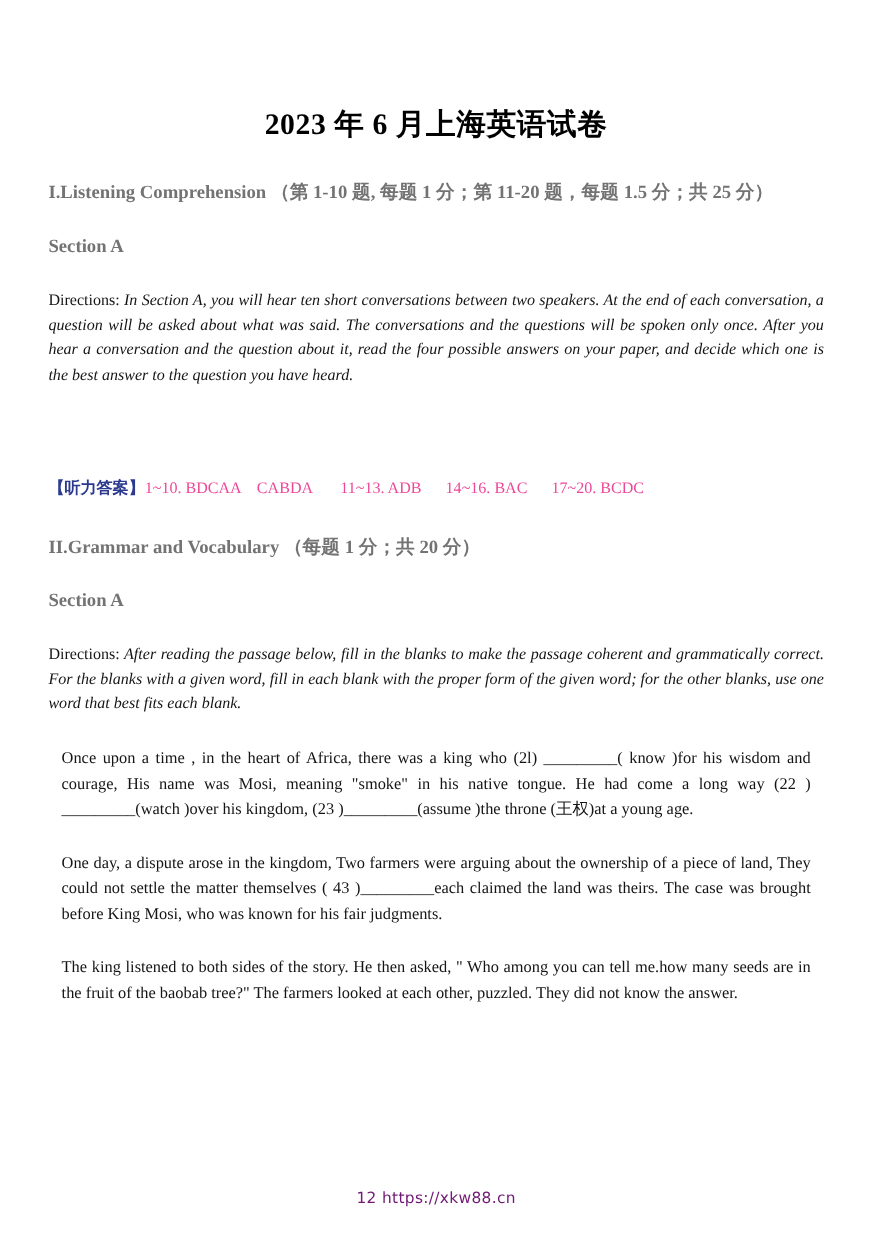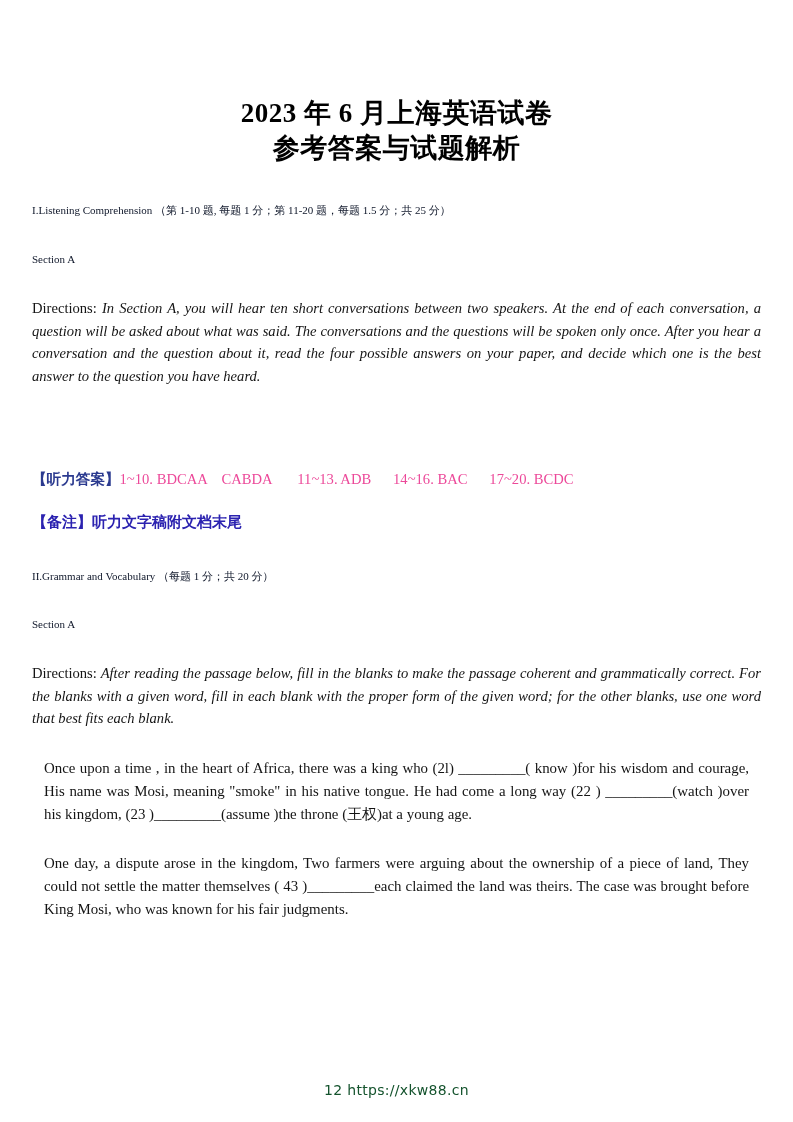--- a/index.html
+++ b/index.html
@@ -17,45 +17,45 @@
     overflow: hidden;
   }
 
   .page {
     position: absolute;
     left: 0;
     top: 0;
     width: 793px;
     height: 1122px;
     box-sizing: border-box;
-    padding: 0 32px;
+    padding: 0 44px;
   }
 
   
   .doc-title {
     margin: 0;
     padding-top: 96px;
     text-align: center;
     font-family: "Liberation Serif", "DejaVu Serif", serif;
     font-weight: bold;
     font-size: 27px;
     line-height: 35px;
     letter-spacing: 0.5px;
     color: #000000;
   }
   .doc-title .t-line {
     display: block;
   }
 
   
   .sec-heading {
-    font-weight: normal;
-    font-size: 11px;
+    font-weight: bold;
+    font-size: 17px;
     line-height: 20px;
-    color: #0f172a;
+    color: #737373;
     margin: 0;
   }
   .heading-roman {
     margin-top: 34px;
   }
   .heading-section {
     margin-top: 29px;
   }
   .heading-grammar {
     margin-top: 33px;
@@ -126,52 +126,51 @@
   
   .footer {
     position: absolute;
     left: 0;
     bottom: 22px;
     width: 793px;
     text-align: center;
     font-family: "DejaVu Sans", "Liberation Sans", sans-serif;
     font-size: 14px;
     line-height: 20px;
-    color: #14532d;
+    color: #701a75;
     letter-spacing: 0.3px;
   }
 </style>
 </head>
 <body>
 
 <div class="page">
 
   <h1 class="doc-title">
     <span class="t-line">2023 年 6 月上海英语试卷</span>
-    <span class="t-line">参考答案与试题解析</span>
   </h1>
 
   <p class="sec-heading heading-roman">I.Listening Comprehension （第 1-10 题, 每题 1 分；第 11-20 题，每题 1.5 分；共 25 分）</p>
 
   <p class="sec-heading heading-section">Section A</p>
 
   <p class="directions"><span class="lead">Directions:</span><span class="body-italic"> In Section A, you will hear ten short conversations between two speakers. At the end of each conversation, a question will be asked about what was said. The conversations and the questions will be spoken only once. After you hear a conversation and the question about it, read the four possible answers on your paper, and decide which one is the best answer to the question you have heard.</span></p>
 
   <p class="answer-line"><span class="tag">【听力答案】</span><span class="ans">1~10. BDCAA    CABDA       11~13. ADB      14~16. BAC      17~20. BCDC</span></p>
 
-  <p class="note-line">【备注】听力文字稿附文档末尾</p>
 
   <p class="sec-heading heading-grammar">II.Grammar and Vocabulary   （每题 1 分；共 20 分）</p>
 
   <p class="sec-heading heading-section-2">Section A</p>
 
   <p class="directions"><span class="lead">Directions:</span><span class="body-italic"> After reading the passage below, fill in the blanks to make the passage coherent and grammatically correct. For the blanks with a given word, fill in each blank with the proper form of the given word; for the other blanks, use one word that best fits each blank.</span></p>
 
   <p class="passage passage-first">Once upon a time , in the heart of Africa, there was a king who (2l) _________( know )for his wisdom and courage, His name was Mosi, meaning "smoke" in his native tongue. He had come a long way (22 ) _________(watch )over his kingdom, (23 )_________(assume )the throne (王权)at a young age.</p>
 
   <p class="passage">One day, a dispute arose in the kingdom, Two farmers were arguing about the ownership of a piece of land, They could not settle the matter themselves ( 43 )_________each claimed the land was theirs. The case was brought before King Mosi, who was known for his fair judgments.</p>
 
+  <p class="passage">The king listened to both sides of the story. He then asked, " Who among you can tell me.how many seeds are in the fruit of the baobab tree?" The farmers looked at each other, puzzled. They did not know the answer.</p>
 
 </div>
 
 <div class="footer">
   <span>12 https://xkw88.cn</span>
 </div>
 
 </body></html>

